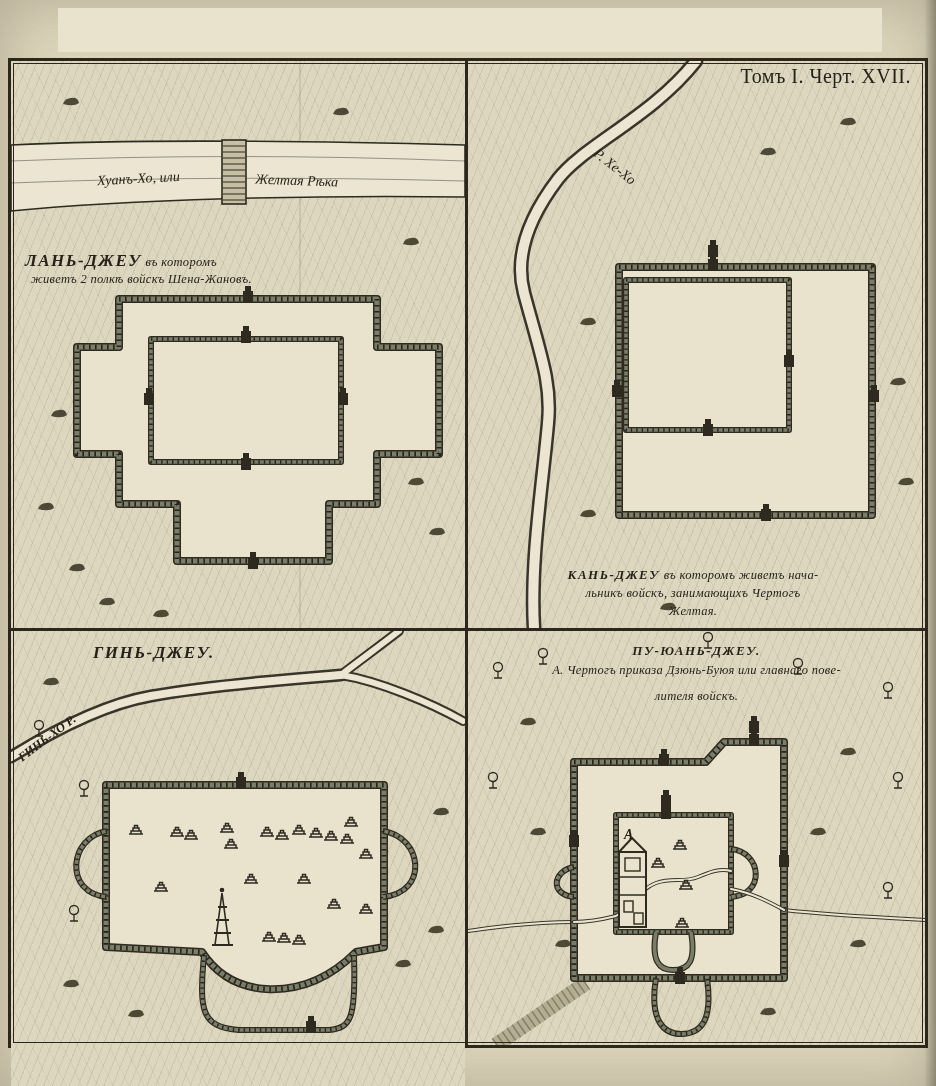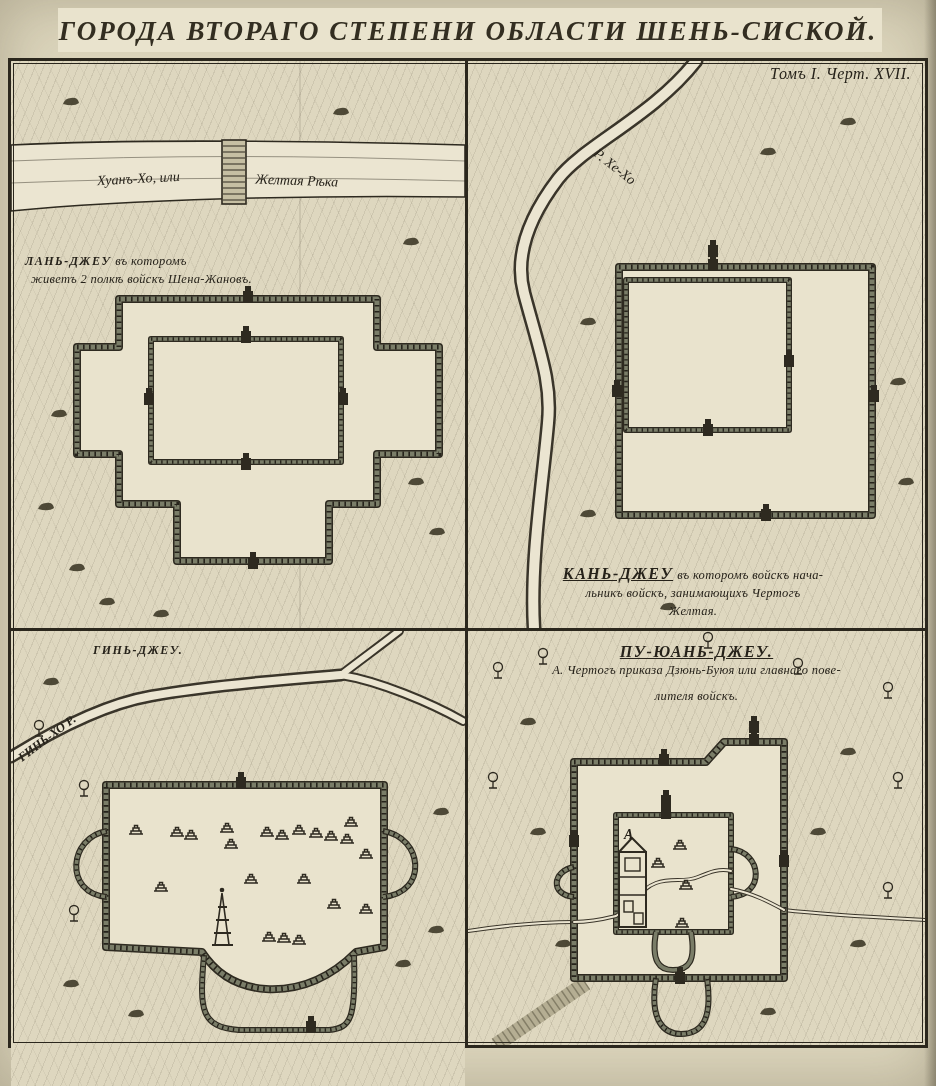--- a/index.html
+++ b/index.html
@@ -35,25 +35,25 @@
   .wall-mid2{stroke:#7a7d68;stroke-width:3.6;fill:none;stroke-linejoin:round;}
   .wall-cren2{stroke:#26231b;stroke-width:3.6;fill:none;stroke-dasharray:1.4 4;stroke-linejoin:round;}
   .cityfill{fill:#e9e3cd;stroke:none;}
   .river-dark{stroke:#3a352a;fill:none;stroke-linecap:round;}
   .river-light{stroke:#ebe5d1;fill:none;stroke-linecap:round;}
   .waterfill{fill:#ebe5d1;stroke:#2e2a20;stroke-width:1.6;}
   .thinline{stroke:rgba(46,42,32,.45);stroke-width:1;fill:none;}
   .ink{stroke:#2e2a20;fill:none;}
   
   .lbl{position:absolute;white-space:nowrap;color:#26221a;z-index:10;}
-  .cap-big{font-size:12px;font-weight:bold;font-style:italic;letter-spacing:1.5px;}
-  .cap-big2{font-size:16px;font-weight:bold;font-style:italic;letter-spacing:1.5px;text-decoration:underline;}
+  .cap-big{font-size:17px;font-weight:bold;font-style:italic;letter-spacing:1.5px;}
+  .cap-big2{font-size:13px;font-weight:bold;font-style:italic;letter-spacing:1.5px;}
   .cursive{font-style:italic;font-size:12.5px;letter-spacing:.3px;}
   .river-label{font-style:italic;font-size:14px;}
-  .plate-ref{font-style:italic;font-size:16px;letter-spacing:.5px;}
+  .plate-ref{font-size:20px;letter-spacing:.5px;}
   .center{text-align:center;white-space:normal;}
   .marker-a{font-weight:bold;font-size:14px;font-style:italic;}
 </style>
 </head>
 <body>
 
 <svg style="position:absolute;width:0;height:0" aria-hidden="true">
   <defs>
     <g id="tw">
         <rect x="-5" y="-6" width="10" height="12" fill="#2e2a20"></rect>
@@ -68,21 +68,20 @@
       </g>
     <g id="rock">
         <path d="M-8 3 Q-6 -3 0 -3 Q7 -4 8 2 Q3 6 -8 3 Z" fill="#35301f" opacity="0.85"></path>
       </g>
   </defs>
 </svg>
 
 <div class="page">
 
   <div class="title-bg"></div>
-  <div class="page-title">ГОРОДА ВТОРАГО СТЕПЕНИ ОБЛАСТИ ШЕНЬ-СИСКОЙ.</div>
 
   <div class="plate">
     <div class="vdiv"></div>
     <div class="hdiv"></div>
 
     <div class="panel p1">
       <div class="crease"></div>
       <svg viewBox="0 0 454 567">
 
         <path class="waterfill" d="M0,84 C120,78 300,80 454,84 L454,136 C300,134 120,138 0,150 Z"></path>
@@ -156,21 +155,21 @@
           <use href="#rock" x="120" y="452"></use>
         <use href="#rock" x="200" y="545"></use>
           <use href="#rock" x="380" y="60"></use>
           <use href="#rock" x="300" y="90"></use>
         <use href="#rock" x="120" y="260"></use>
       </svg>
       <div class="lbl plate-ref" style="right:14px;top:4px;">Томъ I. Черт. XVII.</div>
       <div class="lbl river-label" style="left:122px;top:98px;transform:rotate(38deg);">Р. Хе-Хо</div>
       <div class="lbl center" style="left:10px;top:504px;width:430px;">
         <span class="cap-big2">КАНЬ-ДЖЕУ</span>
-        <span class="cursive">въ которомъ войскъ нача-</span><br>
+        <span class="cursive">въ которомъ живетъ нача-</span><br>
         <span class="cursive">льникъ войскъ, занимающихъ Чертогъ</span><br>
         <span class="cursive">Желтая.</span>
       </div>
     </div>
 
     <div class="panel p3">
       <svg viewBox="0 0 454 414">
 
         <path class="river-dark" stroke-width="13" d="M0,126 C50,95 100,72 140,65 C200,54 280,48 330,44"></path>
         <path class="river-dark" stroke-width="10" d="M330,44 C348,30 370,14 388,0"></path>

